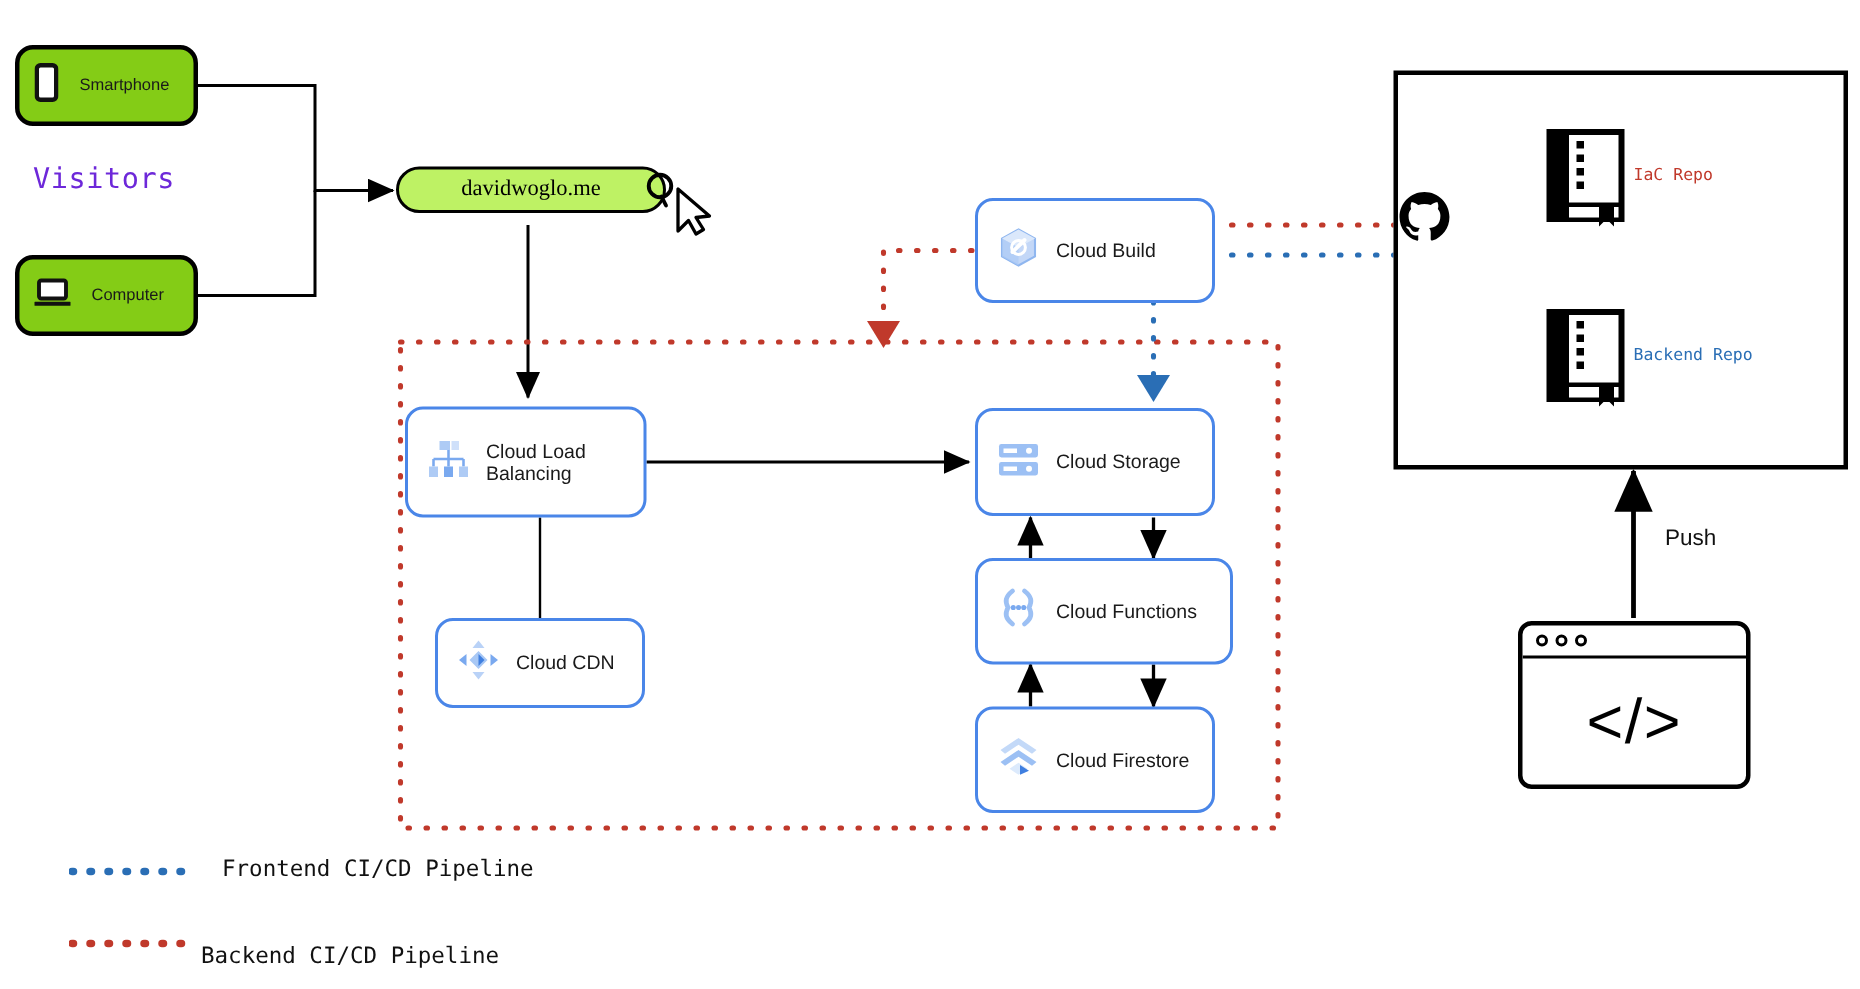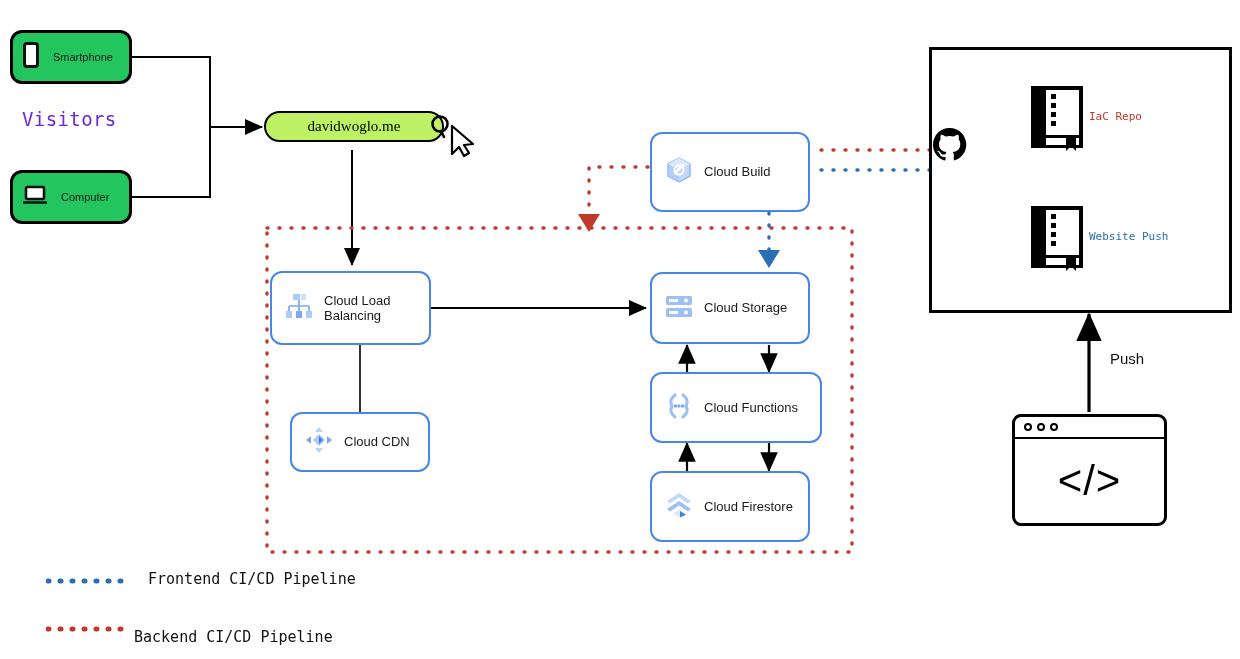--- a/index.html
+++ b/index.html
@@ -7,21 +7,21 @@
     width:1240px;height:659px;position:relative;overflow:hidden;
     font-family:"Liberation Sans",sans-serif;
   }
   #canvas{position:absolute;inset:0;width:1240px;height:659px;}
   svg.layer{position:absolute;left:0;top:0;width:1240px;height:659px;pointer-events:none;}
 
   
   .node{position:absolute;box-sizing:border-box;display:flex;align-items:center;}
 
   .visitor-box{
-    background:#22c55e;border:3px solid #000;border-radius:12px;
+    background:#84cc16;border:3px solid #000;border-radius:12px;
     padding:0 10px;gap:14px;
   }
   .visitor-label{font-size:11px;color:#1a1a1a;white-space:nowrap;}
 
   .gcp-box{
     background:#ffffff;border:2px solid #4a86e8;border-radius:12px;
     gap:10px;padding:0 12px;
   }
   .gcp-label{font-size:13px;color:#1a1a1a;line-height:1.18;}
 
@@ -152,21 +152,21 @@
   <svg class="layer" viewBox="0 0 1240 659" style="z-index:4;">
     <g>
       <circle cx="440" cy="124" r="7.5" fill="none" stroke="#000" stroke-width="2.6"></circle>
       <path d="M441,131 L444,137" stroke="#000" stroke-width="2.6" stroke-linecap="round"></path>
     </g>
     <g>
       <path d="M452,126 L452,154 L459,147 L464,156 L469,153 L464,145 L473,144 z" fill="#fff" stroke="#000" stroke-width="2.2" stroke-linejoin="round"></path>
     </g>
   </svg>
 
-  <div class="node gcp-box" style="left:650px;top:132px;width:160px;height:80px;">
+  <div class="node gcp-box" style="left:650px;top:132px;width:160px;height:70px;">
     <span style="flex:0 0 auto;">
       <svg width="30" height="30" viewBox="0 0 30 30">
         <path d="M15,3 L26,9 L26,21 L15,27 L4,21 L4,9 z" fill="#c3d7f7" stroke="#8fb6ef" stroke-width="1.4"></path>
         <path d="M15,3 L26,9 L15,15 L4,9 z" fill="#dbe8fb"></path>
         <path d="M15,15 L15,27 L4,21 L4,9 z" fill="#aecbf5" opacity=".75"></path>
         <path d="M11,18 L19,10" stroke="#fff" stroke-width="2.6" stroke-linecap="round"></path>
         <circle cx="15" cy="15" r="4.6" fill="none" stroke="#fff" stroke-width="2"></circle>
       </svg>
     </span>
     <span class="gcp-label">Cloud Build</span>
@@ -279,21 +279,21 @@
           <rect x="20" y="17" width="5" height="5"></rect>
         <rect x="20" y="26" width="5" height="5"></rect>
           <rect x="20" y="35" width="5" height="5"></rect>
       </g>
       <path d="M35,50 L45,50 L45,65 L40,60 L35,65 z" fill="#000"></path>
     </g>
   </svg>
 
   <div class="repo-label mono" style="left:1089px;top:110px;color:#c0392b;">IaC Repo</div>
 
-  <div class="repo-label mono" style="left:1089px;top:230px;color:#2a6eb5;">Website Push</div>
+  <div class="repo-label mono" style="left:1089px;top:230px;color:#2a6eb5;">Backend Repo</div>
 
   <div class="push-label" style="left:1110px;top:350px;">Push</div>
 
   <div class="editor" style="left:1012px;top:414px;width:155px;height:112px;">
     <div class="editor-bar">
       <span class="dot"></span>
       <span class="dot"></span>
       <span class="dot"></span>
     </div>
     <div class="editor-body">

